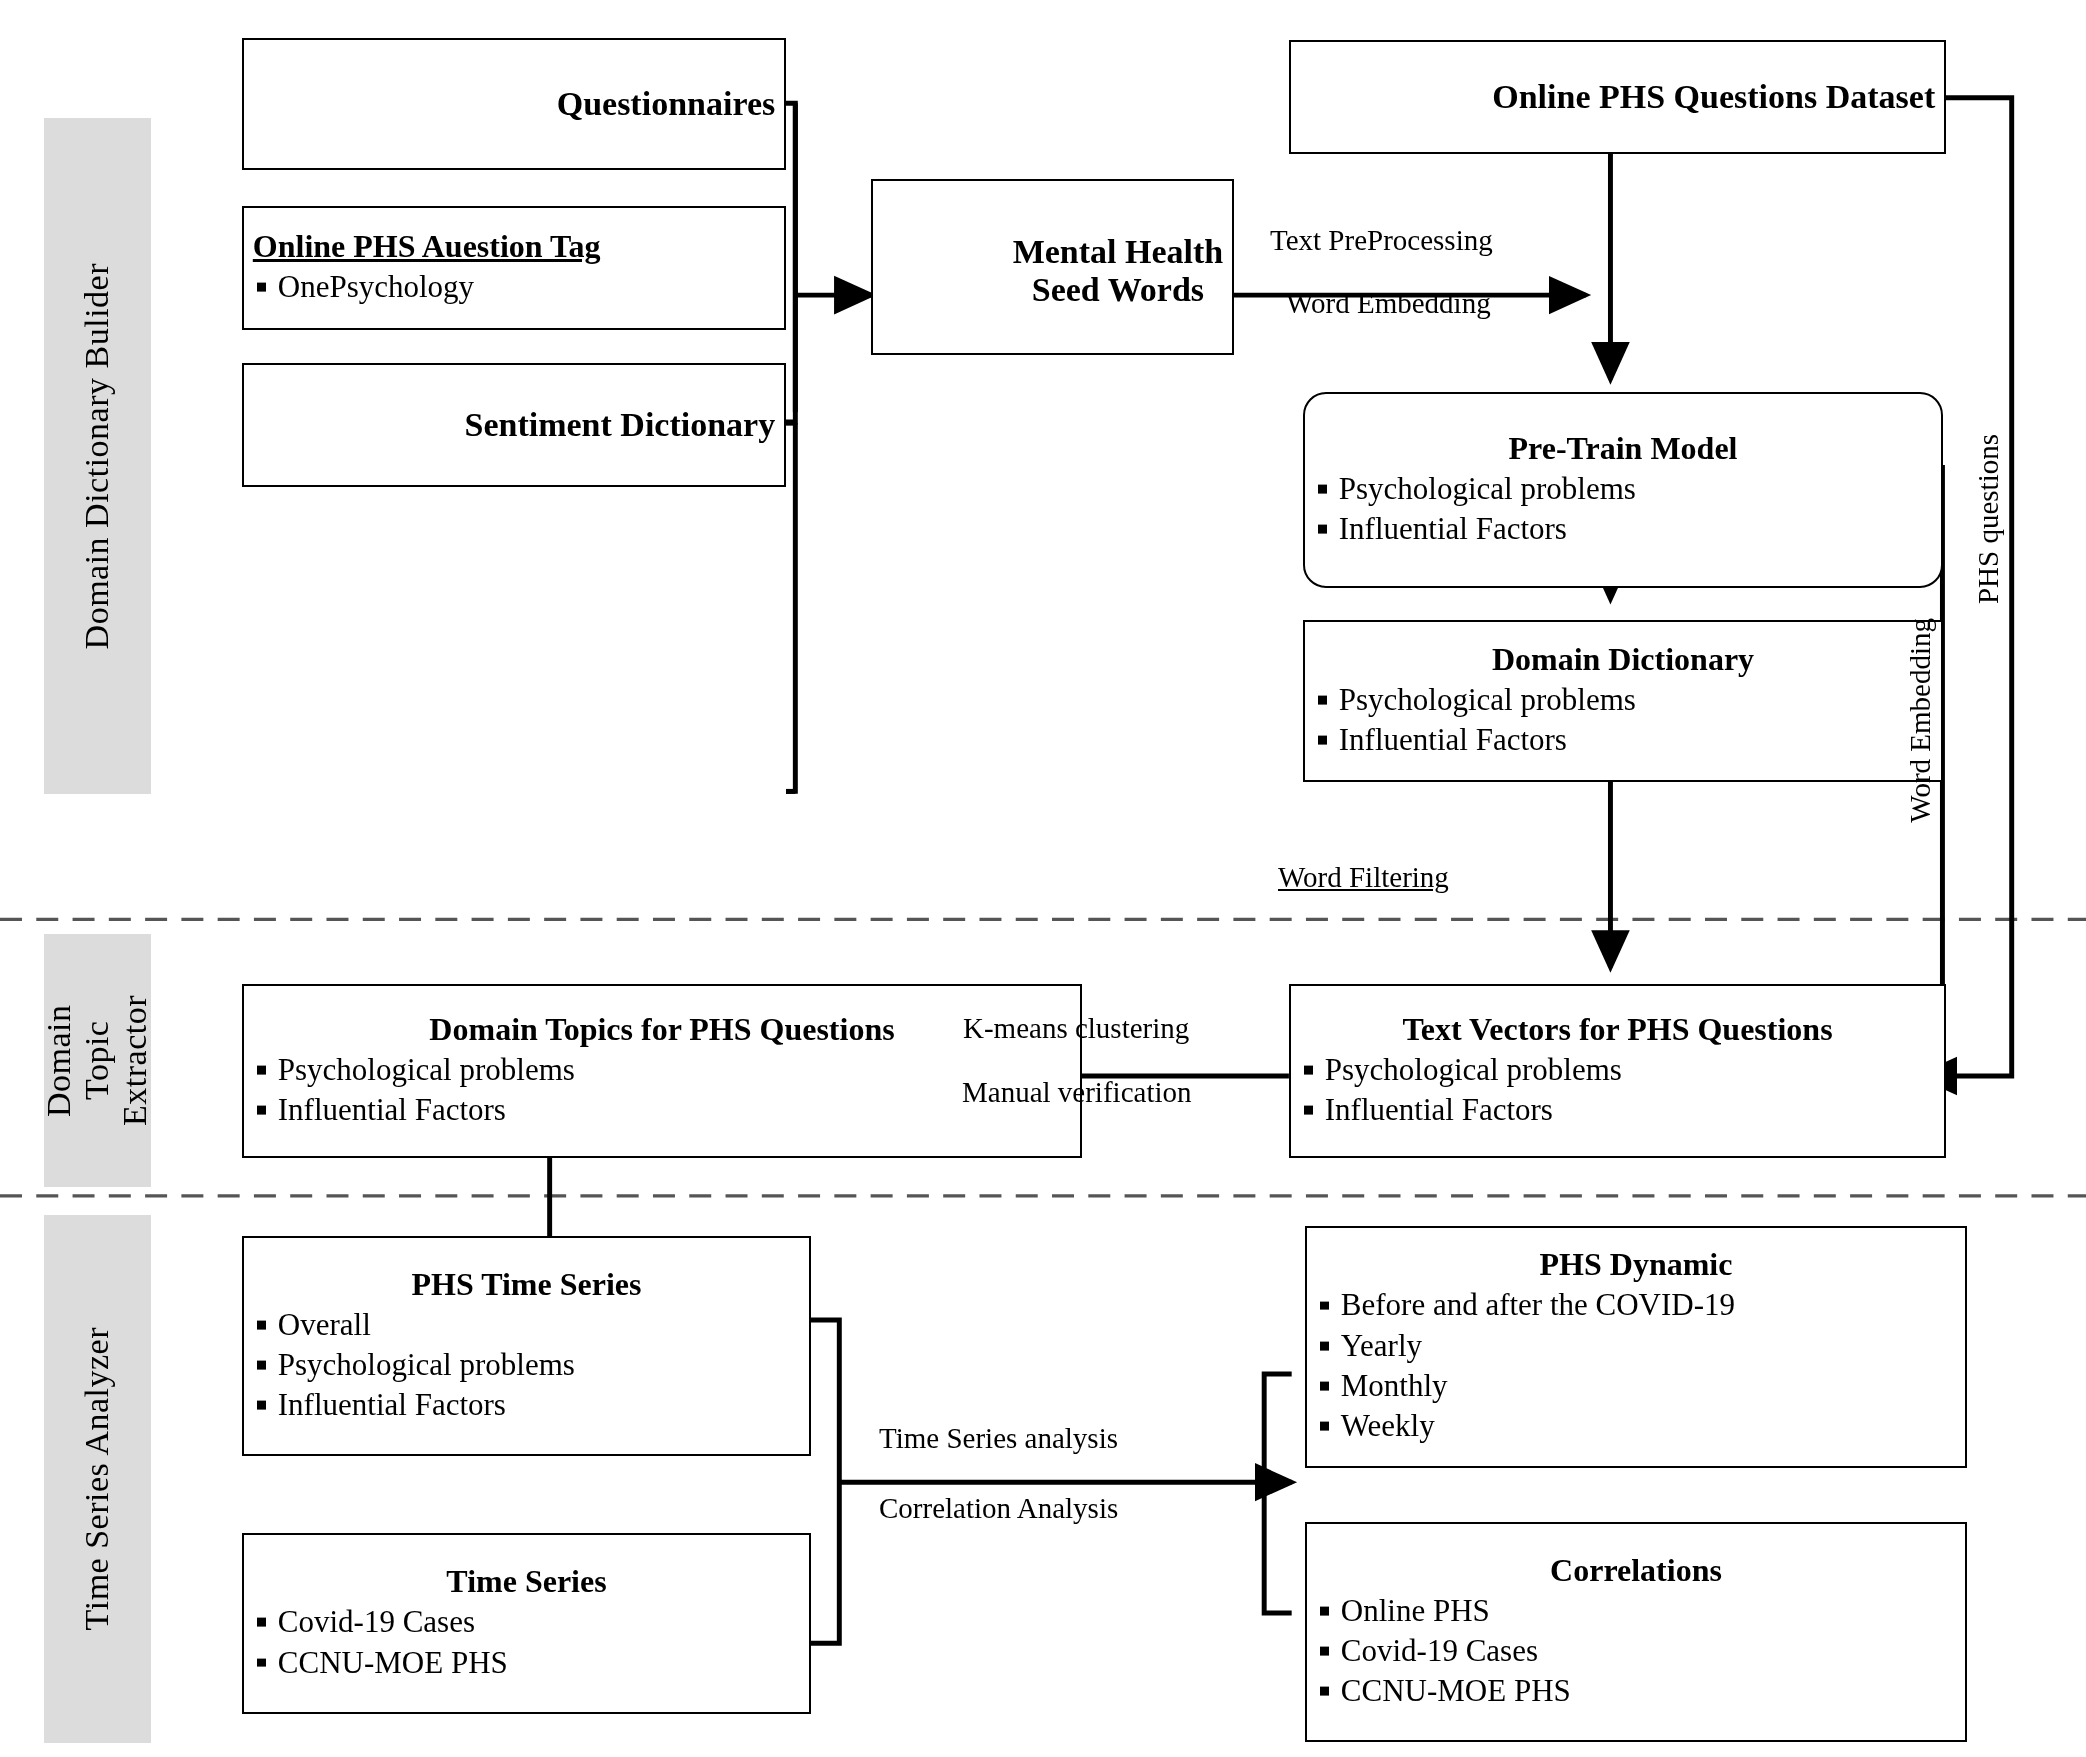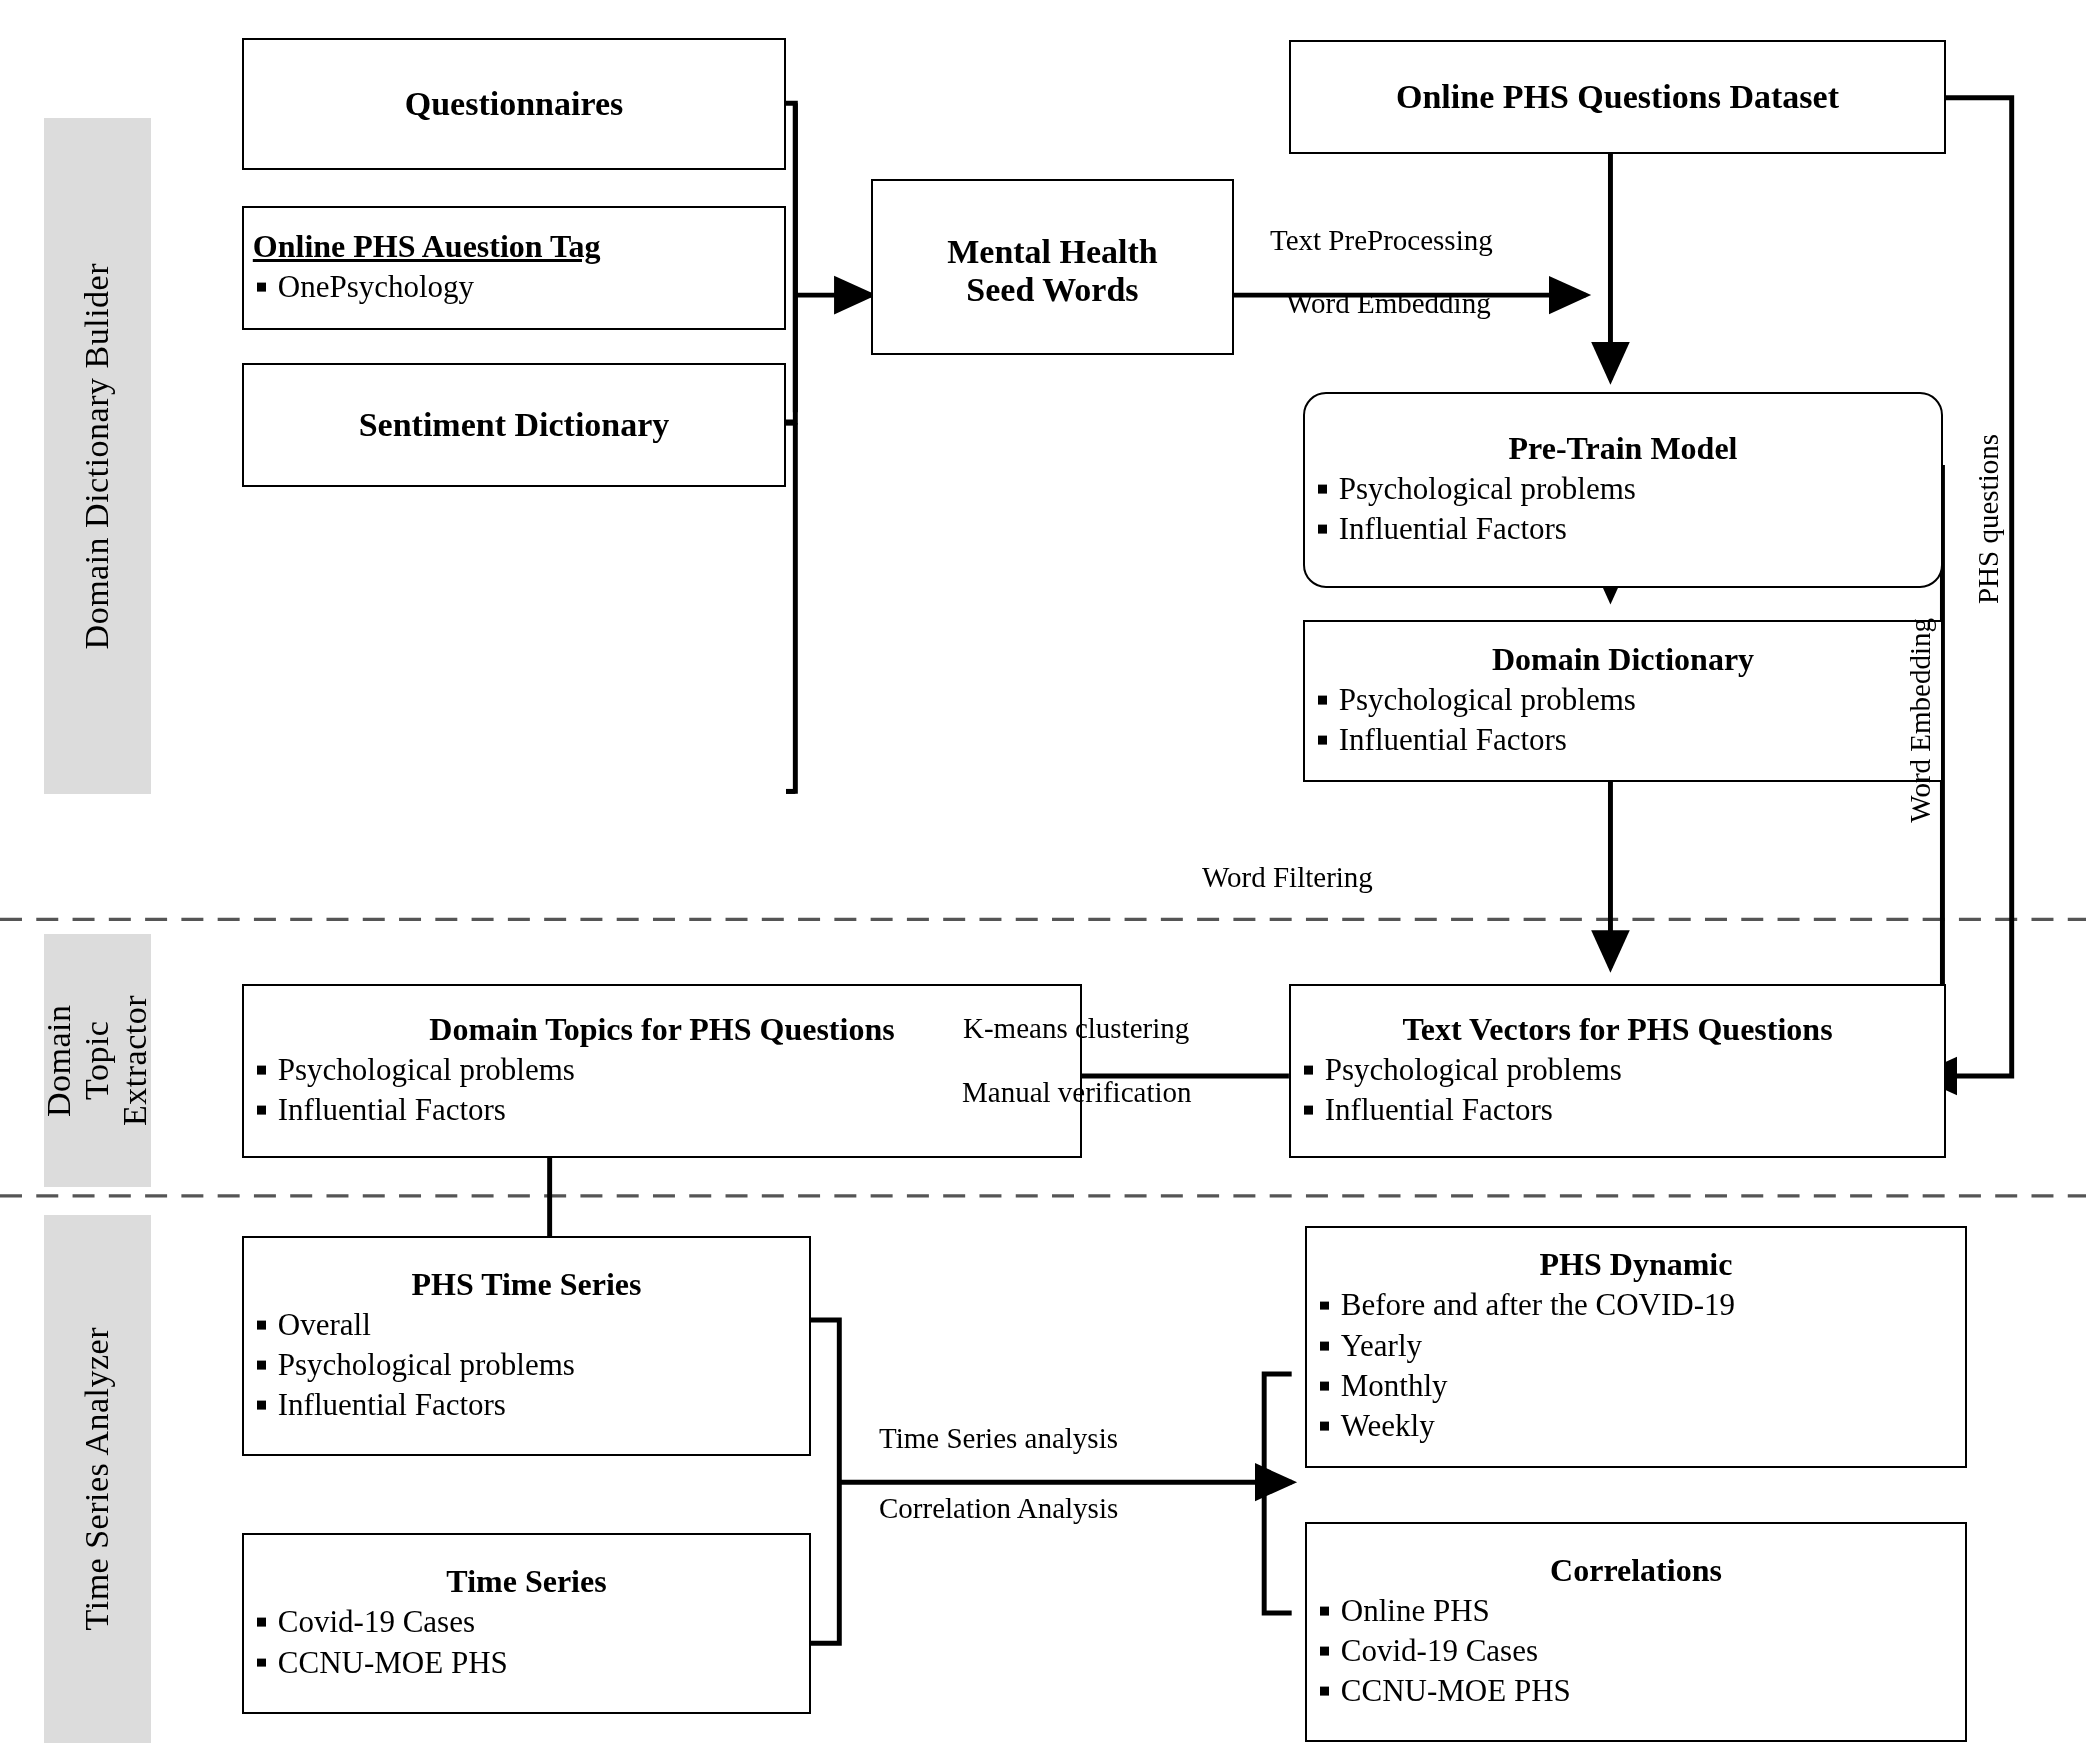--- a/index.html
+++ b/index.html
@@ -74,21 +74,21 @@
     position: absolute;
     left: 4.4px;
     top: 50%;
     transform: translateY(-50%);
     width: 8.8px;
     height: 8.8px;
     background: #000;
   }
   .box.centered {
     justify-content: center;
-    align-items: center;
+    align-items: flex-end;
   }
   
   .elabel {
     position: absolute;
     font-size: 29px;
     color: #000;
     white-space: nowrap;
     line-height: 1;
   }
   .elabel.vert {
@@ -204,21 +204,21 @@
   <div class="box" style="left:1303px; top:620px; width:640px; height:162px;">
     <div class="box-title">Domain Dictionary</div>
     <ul class="bullets">
       <li>Psychological problems</li>
       <li>Influential Factors</li>
     </ul>
   </div>
 
   <div class="elabel" style="left:1270px; top:226px;">Text PreProcessing</div>
   <div class="elabel" style="left:1286px; top:289px;">Word Embedding</div>
-  <div class="elabel" style="left:1202px; top:863px;">Word Filtering</div>
+  <div class="elabel" style="left:1278px; top:863px;text-decoration:underline;">Word Filtering</div>
   <div class="elabel vert" style="left:1906px; top:618px;">Word Embedding</div>
   <div class="elabel vert" style="left:1974px; top:434px;">PHS questions</div>
 
   <div class="box" style="left:242px; top:984px; width:840px; height:174px;">
     <div class="box-title">Domain Topics for PHS Questions</div>
     <ul class="bullets">
       <li>Psychological problems</li>
       <li>Influential Factors</li>
     </ul>
   </div>

